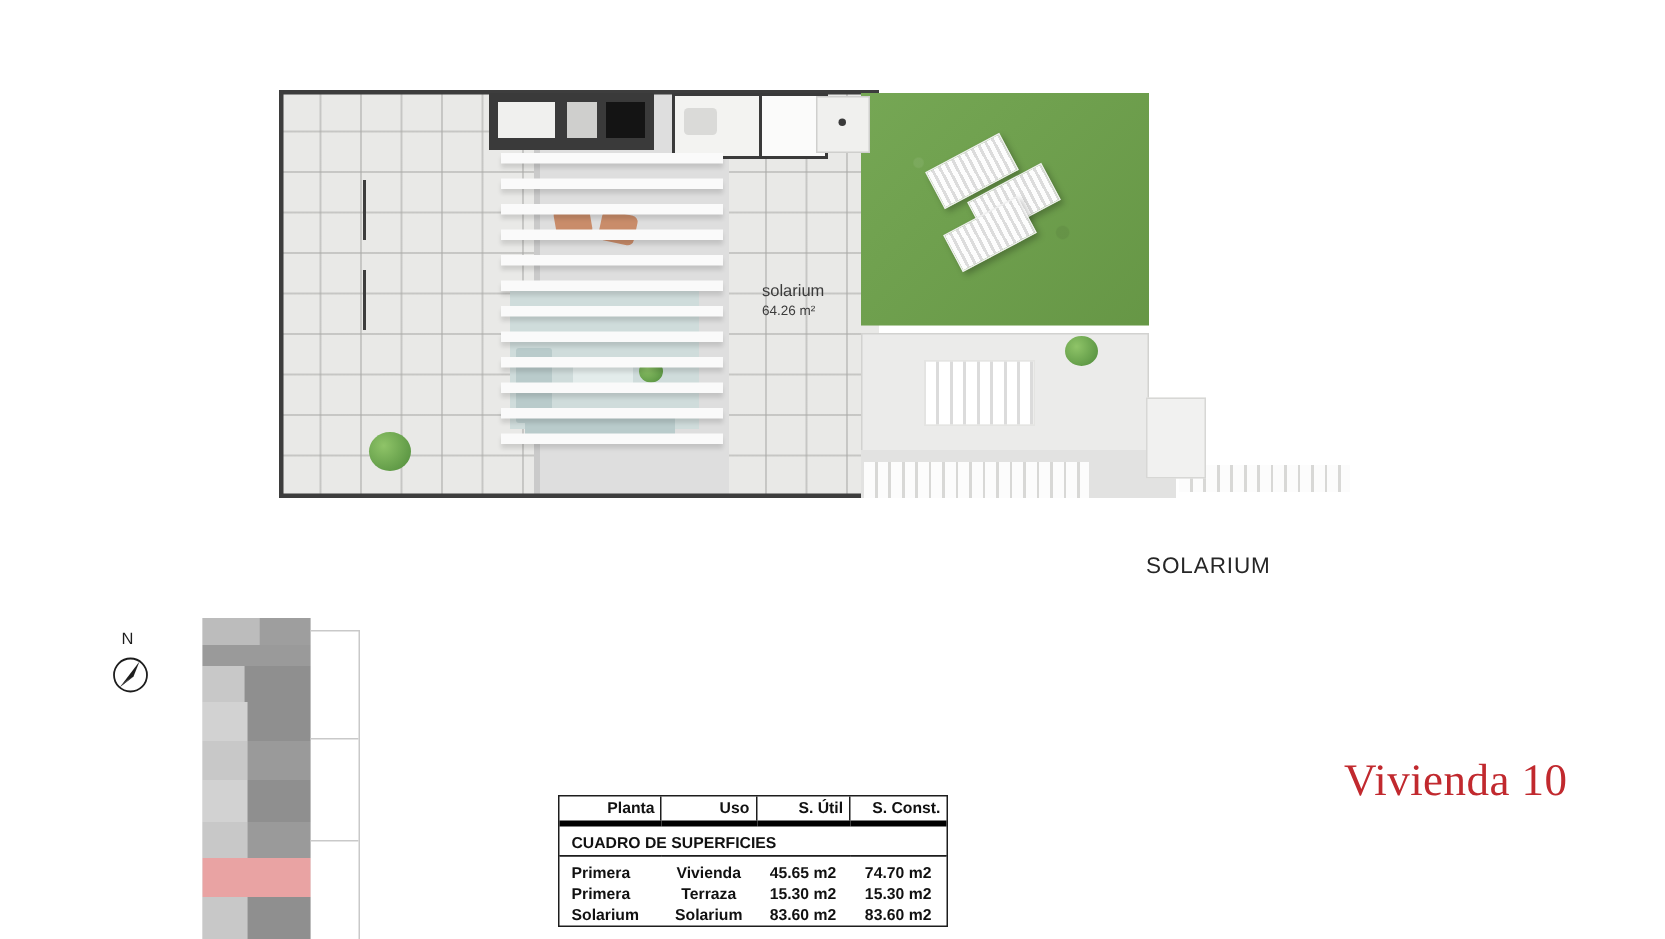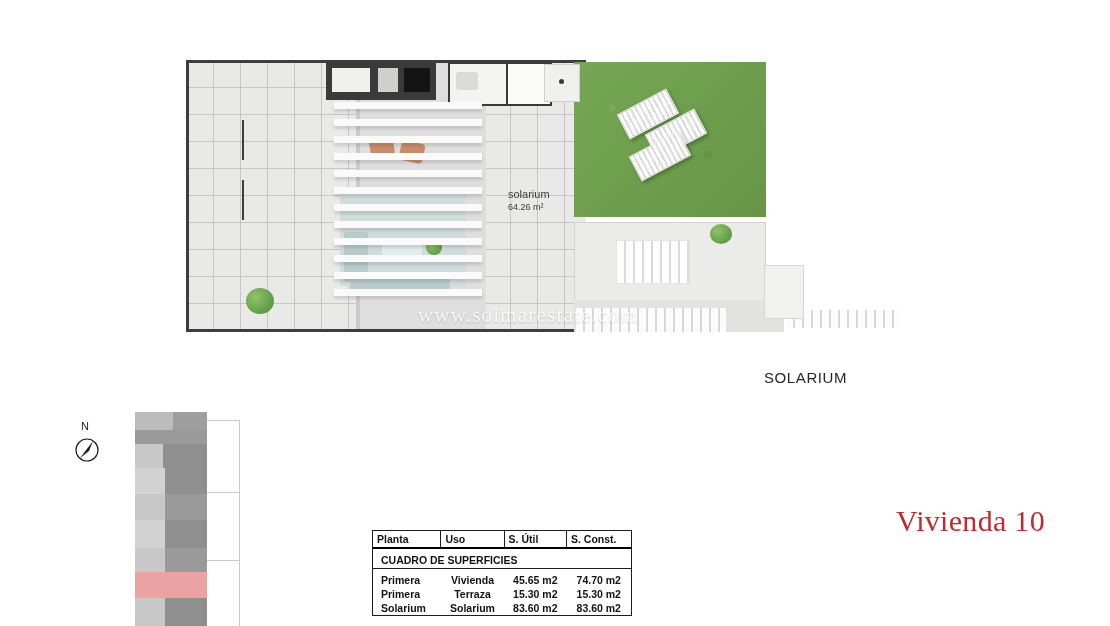--- a/index.html
+++ b/index.html
@@ -271,23 +271,23 @@
   }
   #surfaces-table .title-row td {
     font-weight: bold;
     padding: 2px 5px;
     border-bottom: 1px solid #1d1d1d;
     font-size: 10.5px;
   }
   #surfaces-table thead th {
     font-weight: bold;
     padding: 2px 4px;
-    border-bottom: 2px solid #000000;
+    border-bottom: 4px solid #000000;
     border-right: 1px solid #1d1d1d;
-    text-align: left;
+    text-align: right;
     font-size: 10.5px;
   }
   #surfaces-table thead th:last-child { border-right: none; }
   #surfaces-table tbody td {
     padding: 1px 4px;
     text-align: center;
     font-weight: bold;
     font-size: 10.5px;
     margin-left: 40px;
   }
@@ -363,21 +363,20 @@
     <div class="slat" style="top:187px;"></div>
   </div>
 
   <div class="plant" style="left:60px;top:228px;width:28px;height:26px;"></div>
 
   <div class="plan-label">
     <div>solarium</div>
     <div class="area">64.26  m²</div>
   </div>
 
-  <div class="watermark">www.solmarestate.com</div>
 </div>
 
 <div id="solarium-caption">SOLARIUM</div>
 
 <div id="unit-title">Vivienda 10</div>
 
 <div id="compass">
   <div class="n-letter">N</div>
   <svg width="40" height="36" viewBox="0 0 40 36" style="position:absolute;left:0;top:12px;">
     <circle cx="17" cy="18" r="11" fill="none" stroke="#1d1d1d" stroke-width="1.2"></circle>

